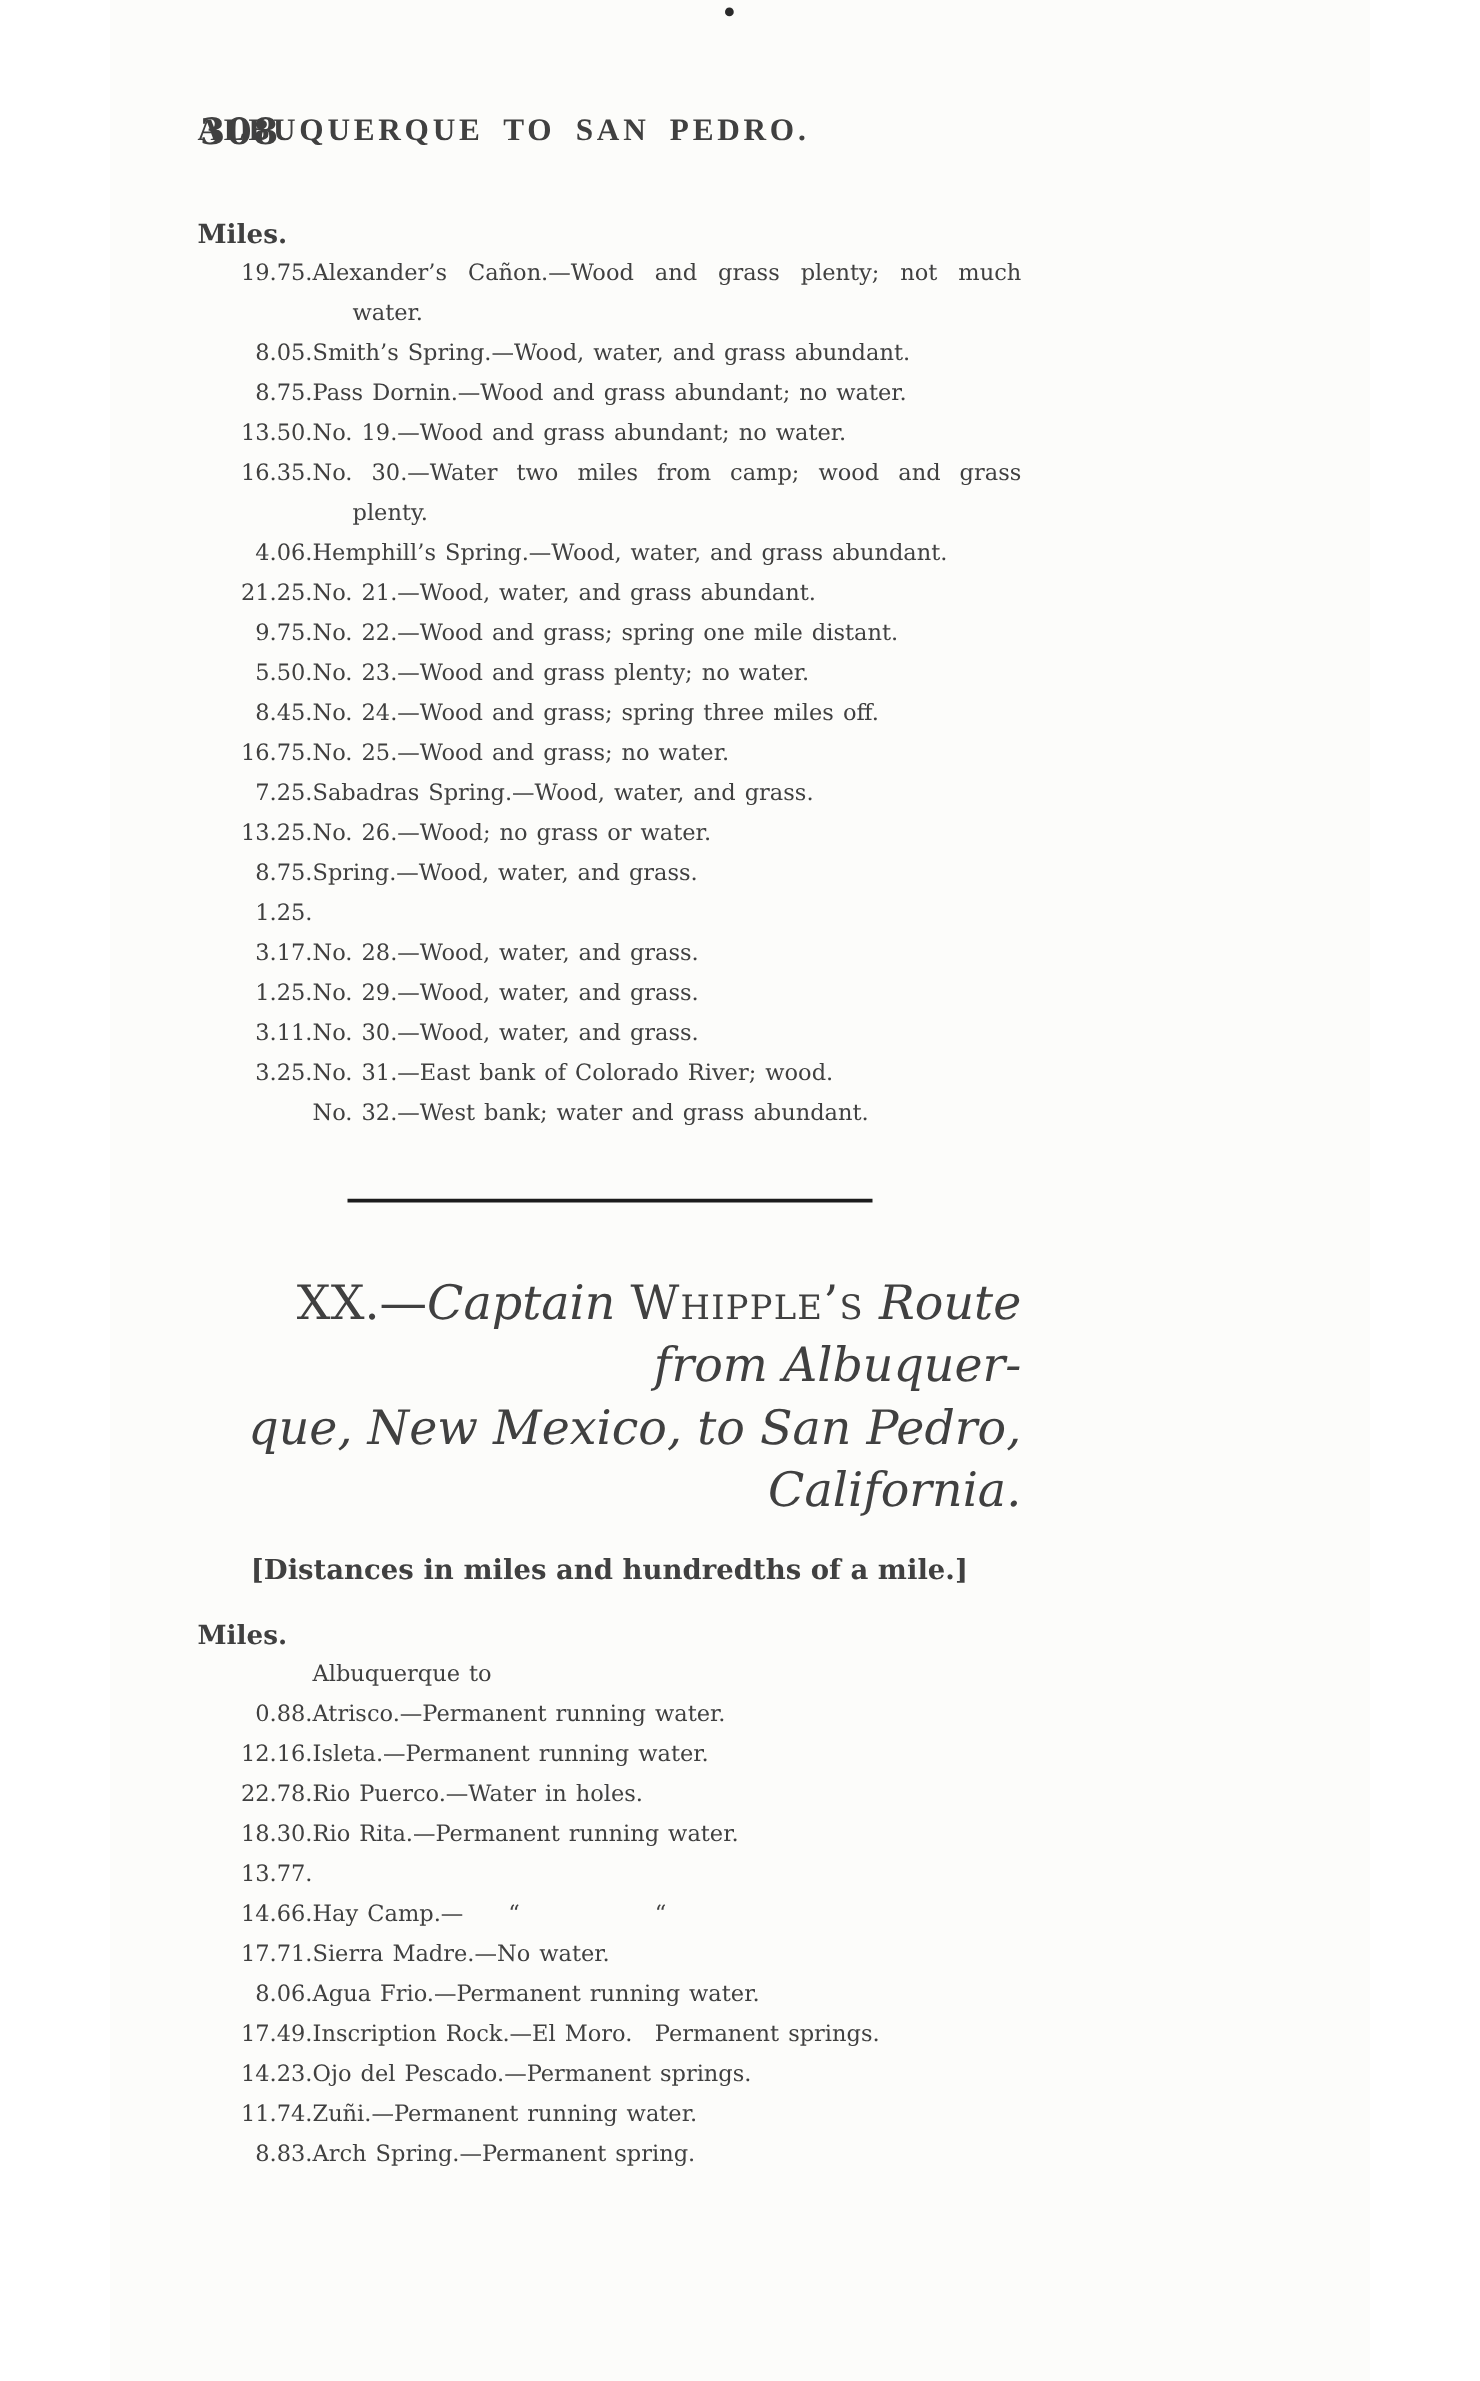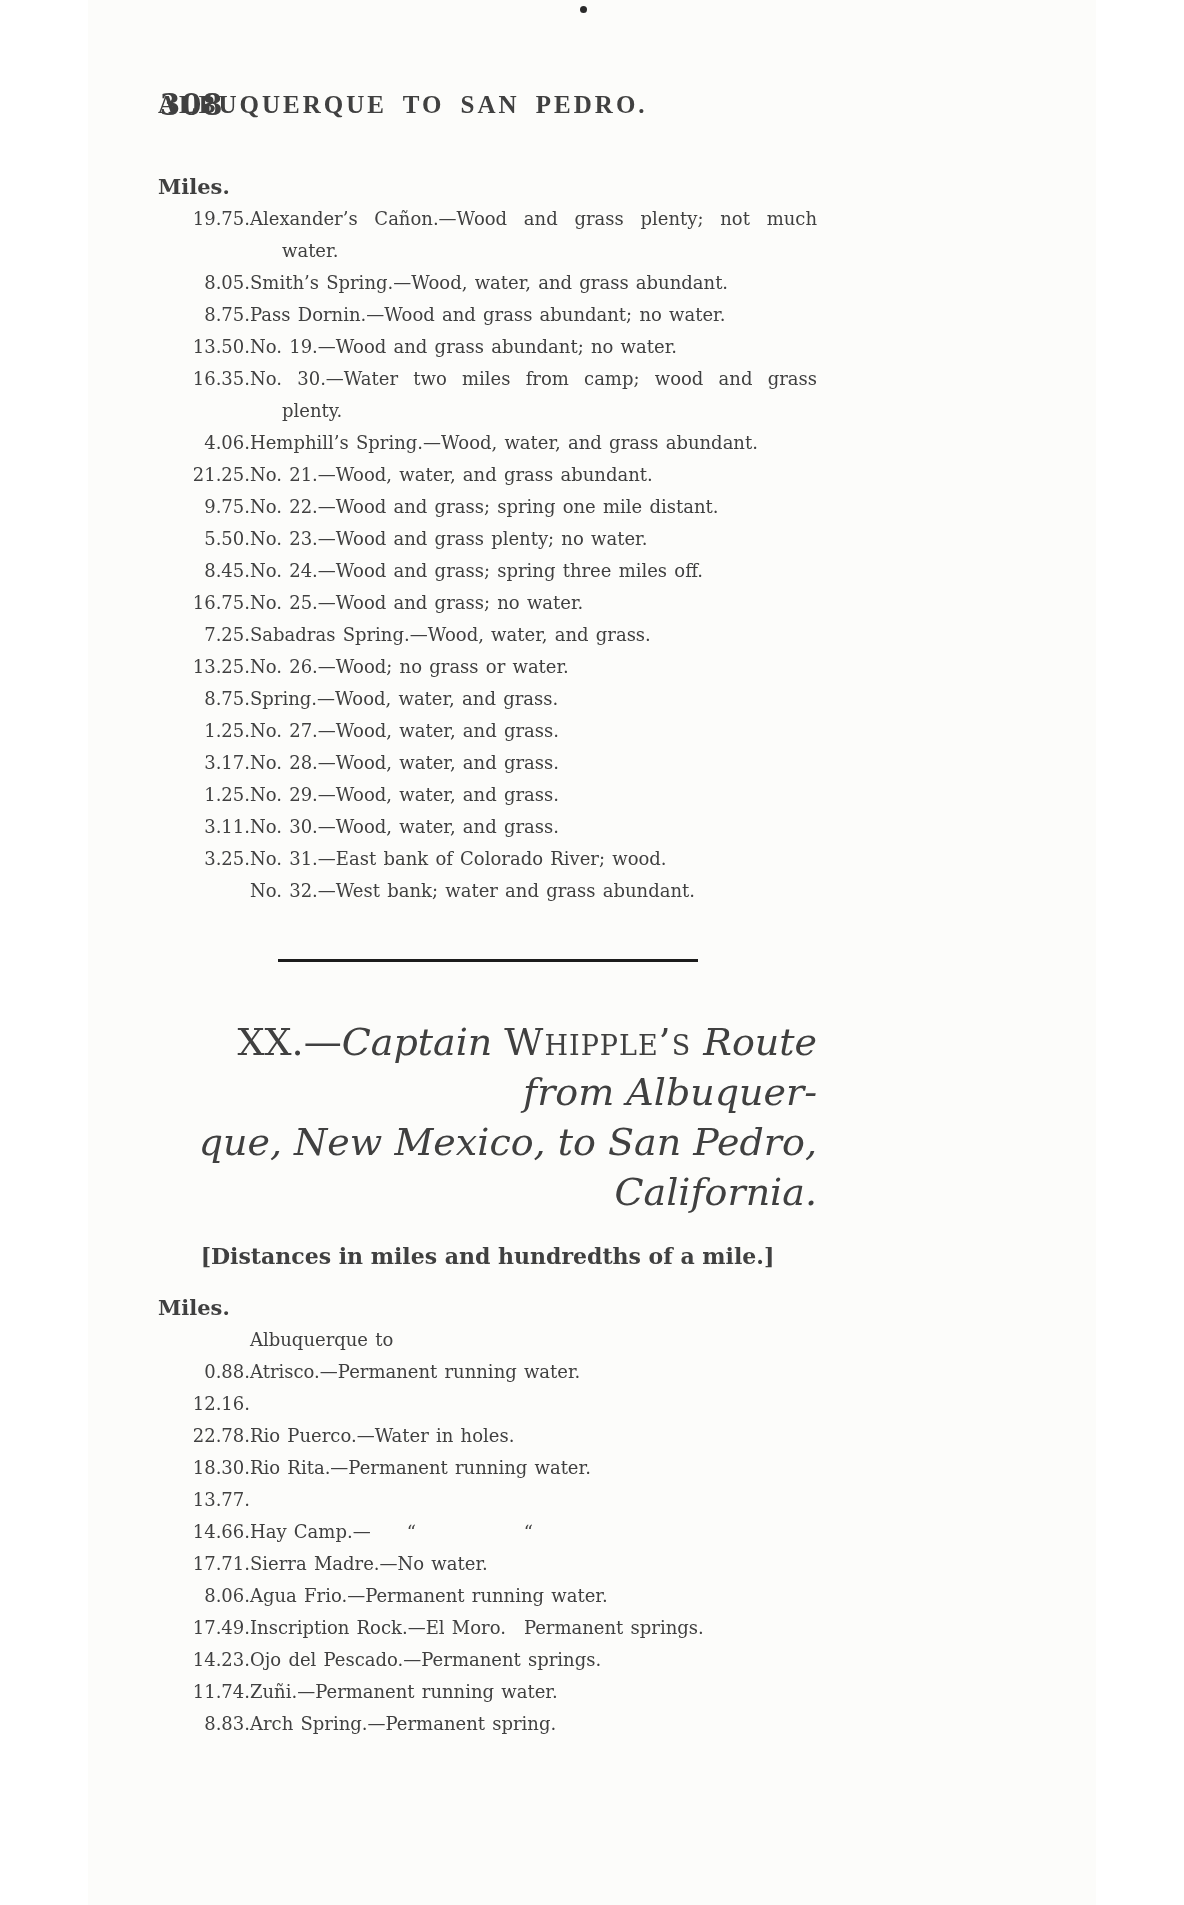--- a/index.html
+++ b/index.html
@@ -148,21 +148,20 @@
     <span class="desc">No. 26.—Wood; no grass or water.</span>
   </div>
 
   <div class="entry">
     <span class="miles">8.75.</span>
     <span class="desc">Spring.—Wood, water, and grass.</span>
   </div>
 
   <div class="entry">
     <span class="miles">1.25.</span>
-    <span class="desc">No. 27.—Wood, water, and grass.</span>
   </div>
 
   <div class="entry">
     <span class="miles">3.17.</span>
     <span class="desc">No. 28.—Wood, water, and grass.</span>
   </div>
 
   <div class="entry">
     <span class="miles">1.25.</span>
     <span class="desc">No. 29.—Wood, water, and grass.</span>
@@ -201,20 +200,21 @@
     <span class="desc">Albuquerque to</span>
   </div>
 
   <div class="entry">
     <span class="miles">0.88.</span>
     <span class="desc">Atrisco.—Permanent running water.</span>
   </div>
 
   <div class="entry">
     <span class="miles">12.16.</span>
+    <span class="desc">Isleta.—Permanent running water.</span>
   </div>
 
   <div class="entry">
     <span class="miles">22.78.</span>
     <span class="desc">Rio Puerco.—Water in holes.</span>
   </div>
 
   <div class="entry">
     <span class="miles">18.30.</span>
     <span class="desc">Rio Rita.—Permanent running water.</span>

